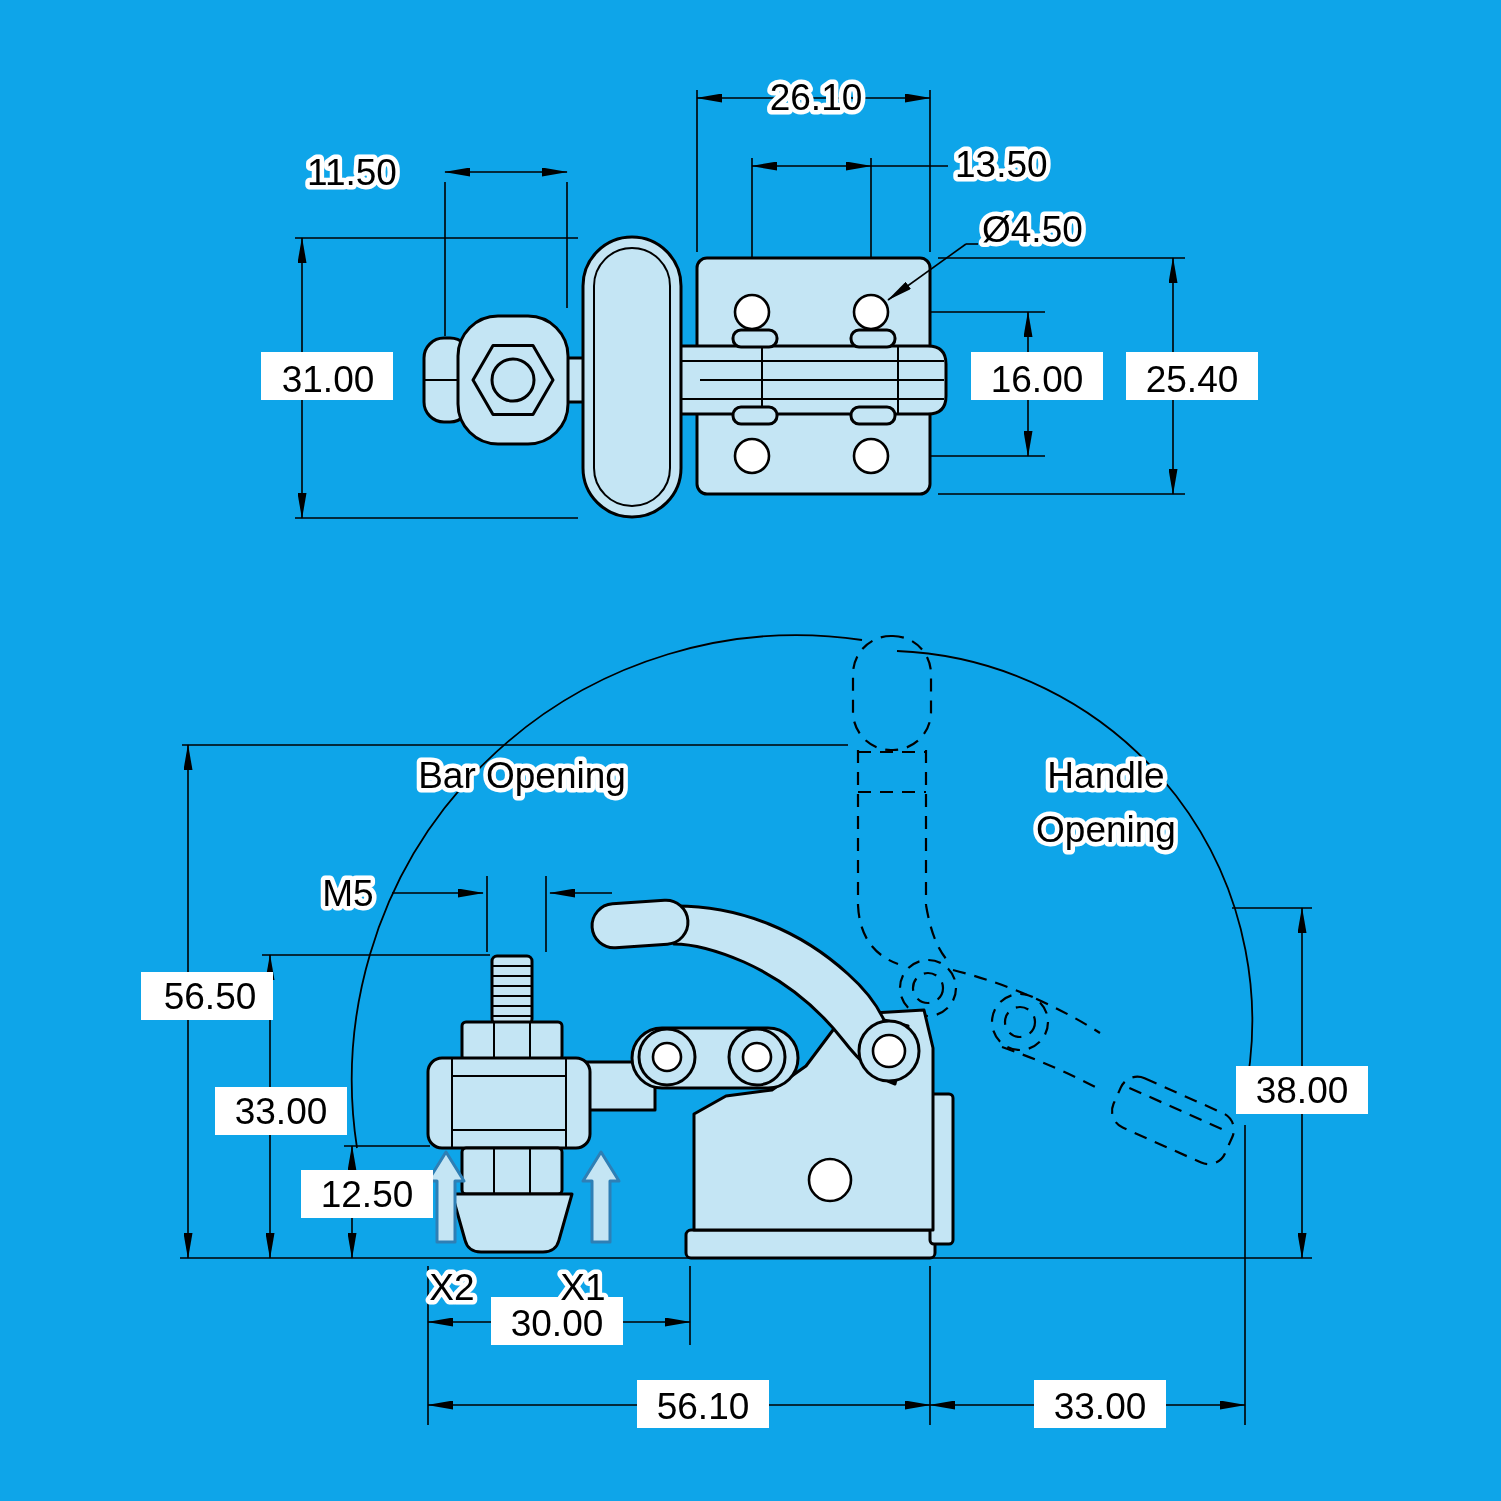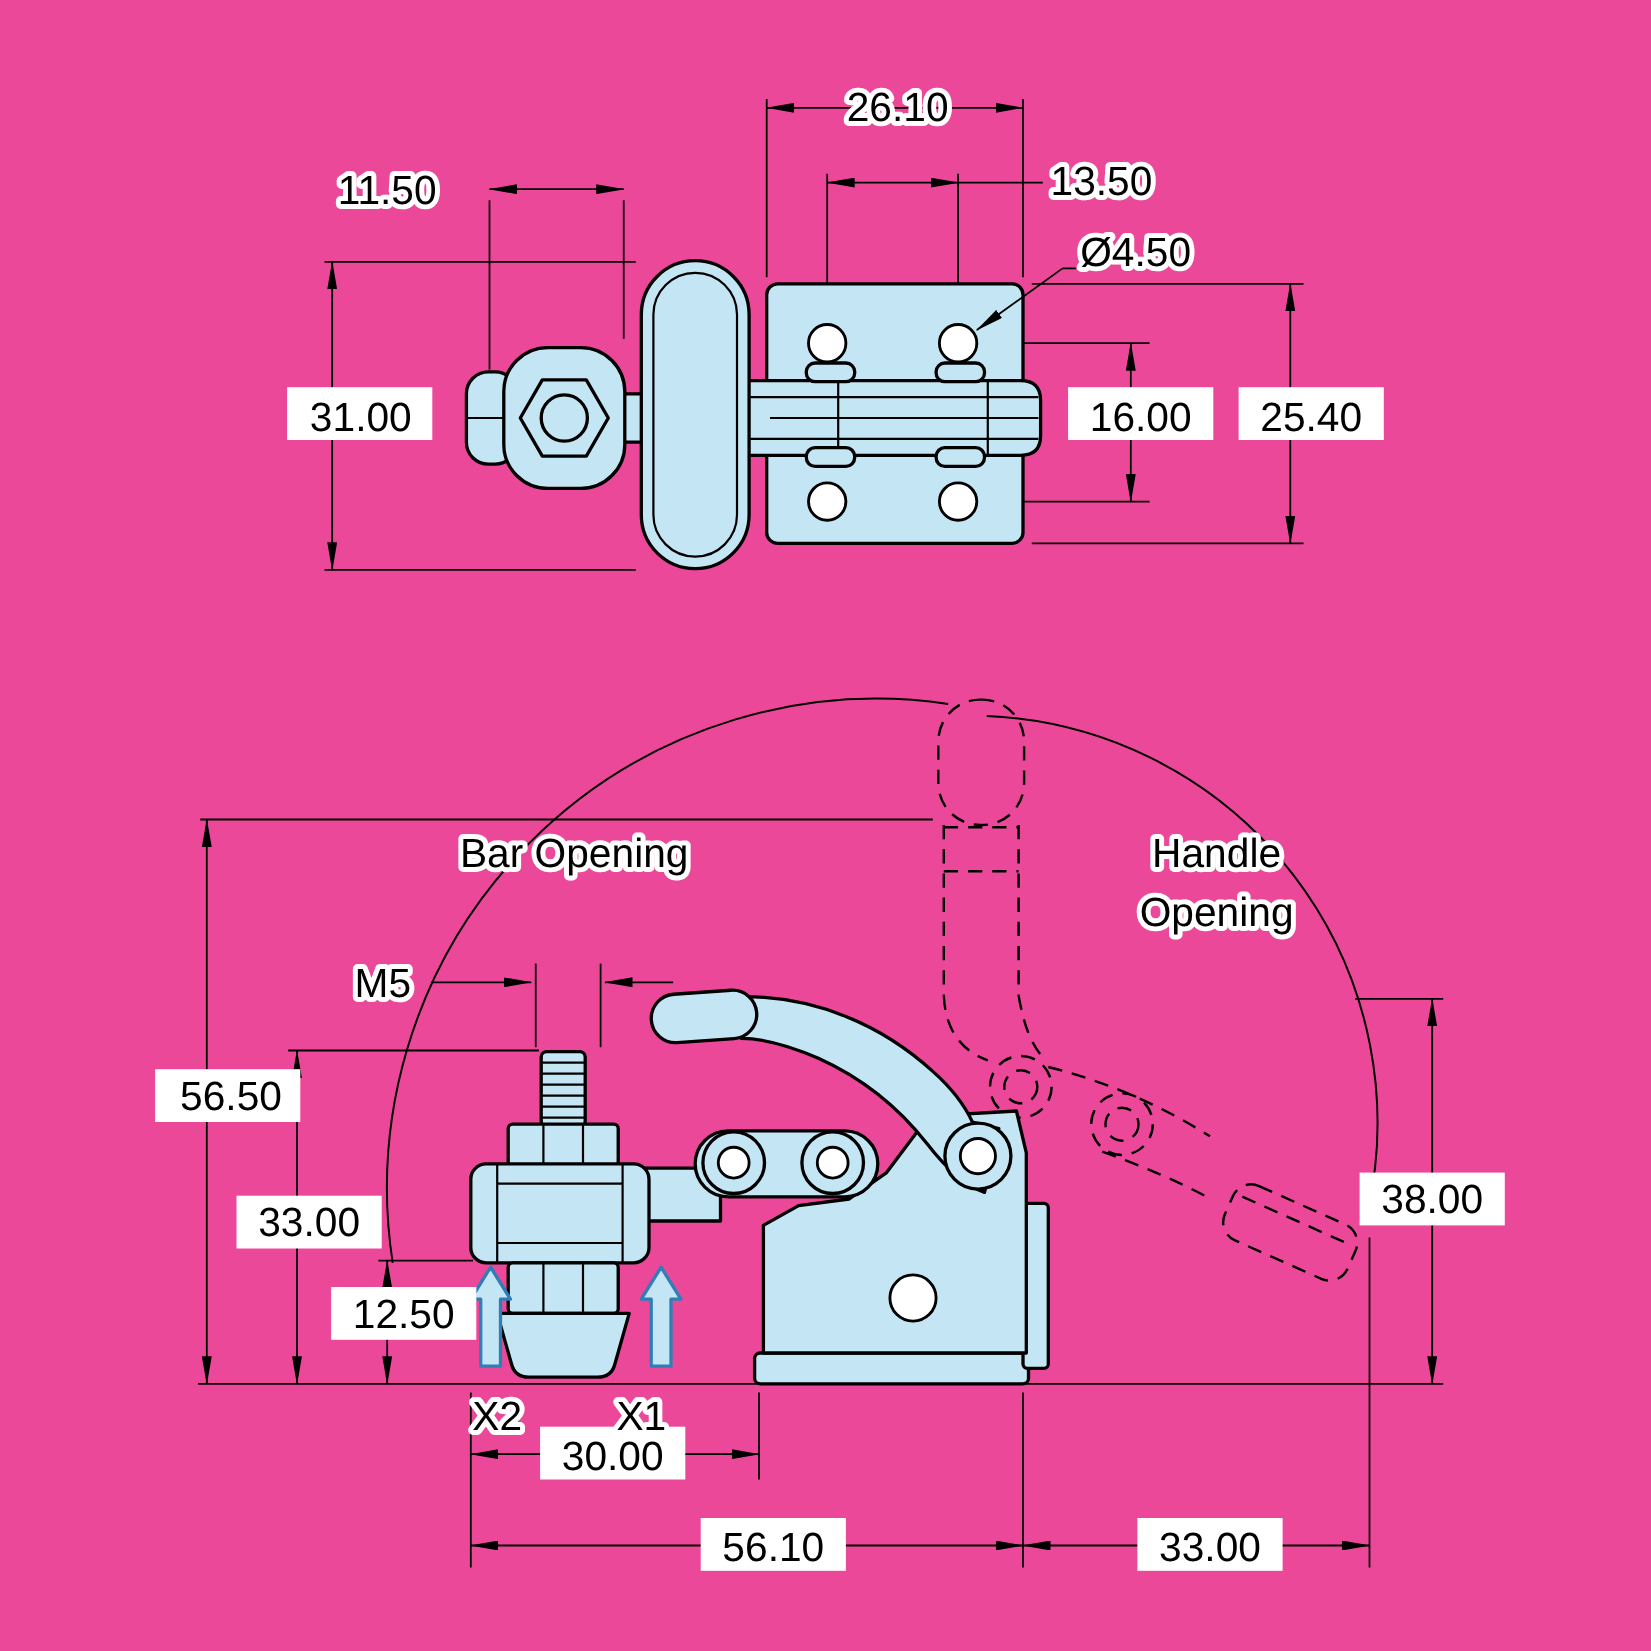--- a/index.html
+++ b/index.html
@@ -1,21 +1,21 @@
 <!DOCTYPE html>
 <html style="--part-fill: #c4e5f4; --line: #000000; --arrow-stroke: #2e7fb5;"><head>
 <meta charset="utf-8">
 <style>
   :root{
     --part-fill:#c4e5f4;
     --line:#000000;
     --arrow-stroke:#2e7fb5;
   }
   html,body{margin:0;padding:0;background:#fff;}
-  .stage{width:1501px;height:1501px;position:relative;background:#ec4899;text-align:center;}
+  .stage{width:1501px;height:1501px;position:relative;background:#0ea5e9;text-align:center;}
   svg{display:block;}
   .part{fill:var(--part-fill);stroke:var(--line);stroke-width:3;stroke-linejoin:round;}
   .hole{fill:#ffffff;stroke:var(--line);stroke-width:2.6;}
   .detail{fill:none;stroke:var(--line);stroke-width:2;}
   .ext{stroke:var(--line);stroke-width:1.6;fill:none;}
   .dim{stroke:var(--line);stroke-width:1.6;fill:none;}
   .thin{stroke:var(--line);stroke-width:1.8;fill:none;}
   .dashed{stroke:var(--line);stroke-width:2.2;fill:none;stroke-dasharray:13 9;}
   .block-arrow{fill:var(--part-fill);stroke:var(--arrow-stroke);stroke-width:3;stroke-linejoin:round;}
   .mask{fill:#ffffff;stroke:none;}

